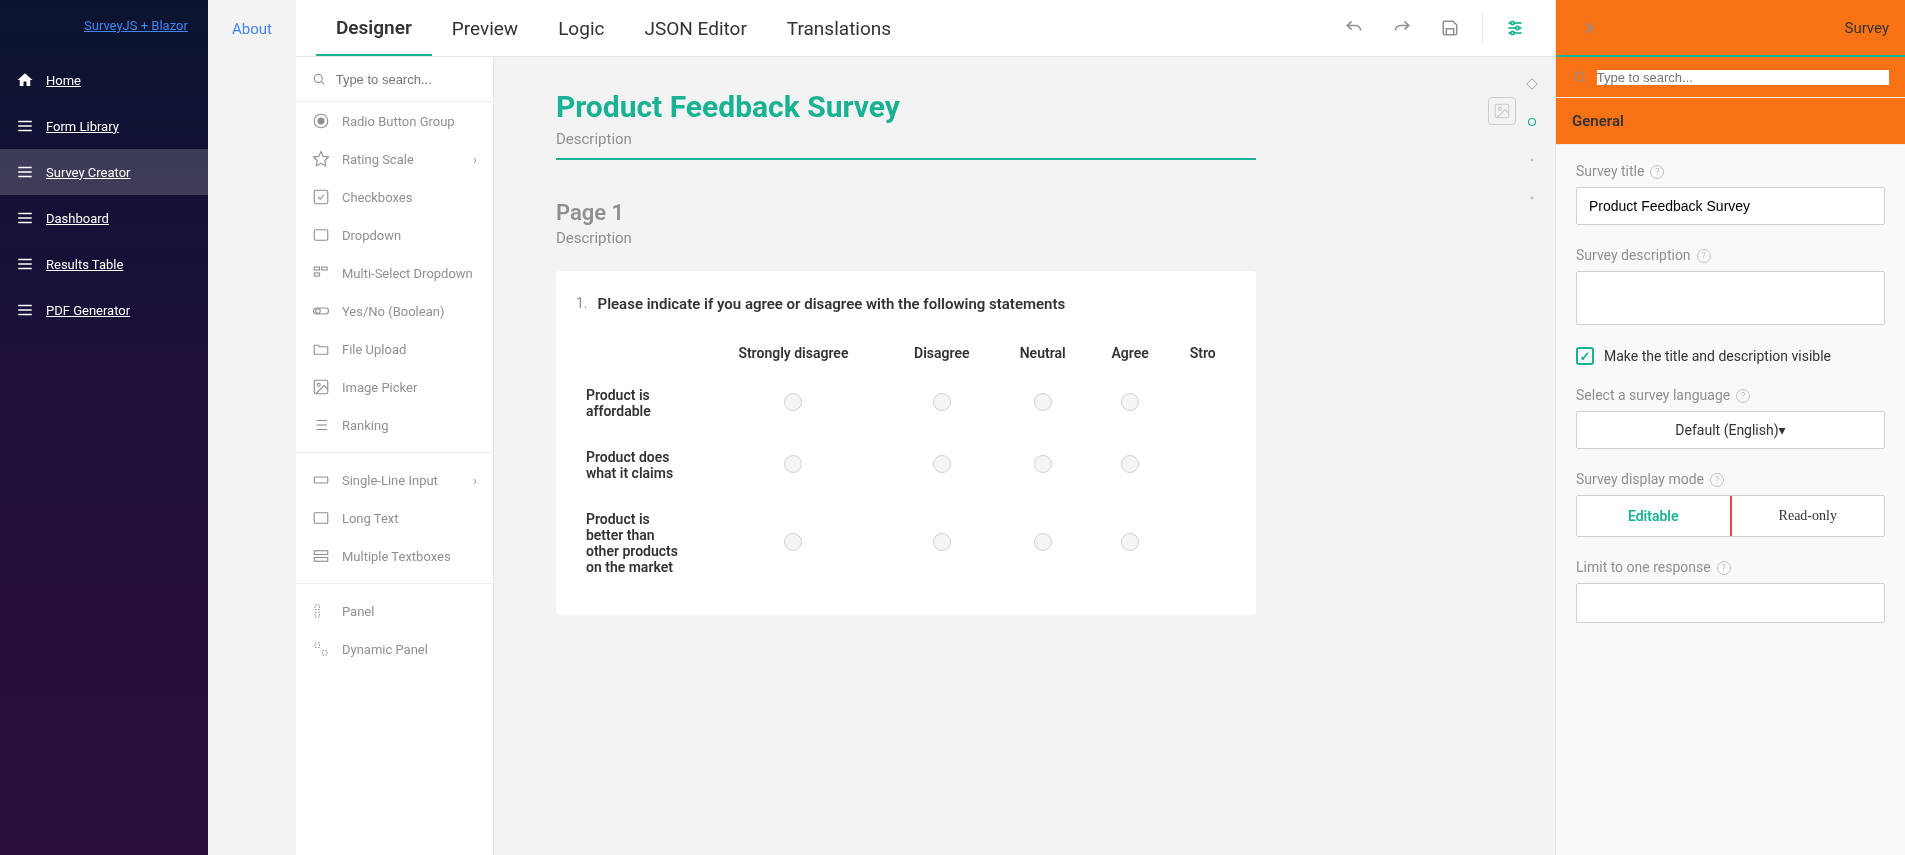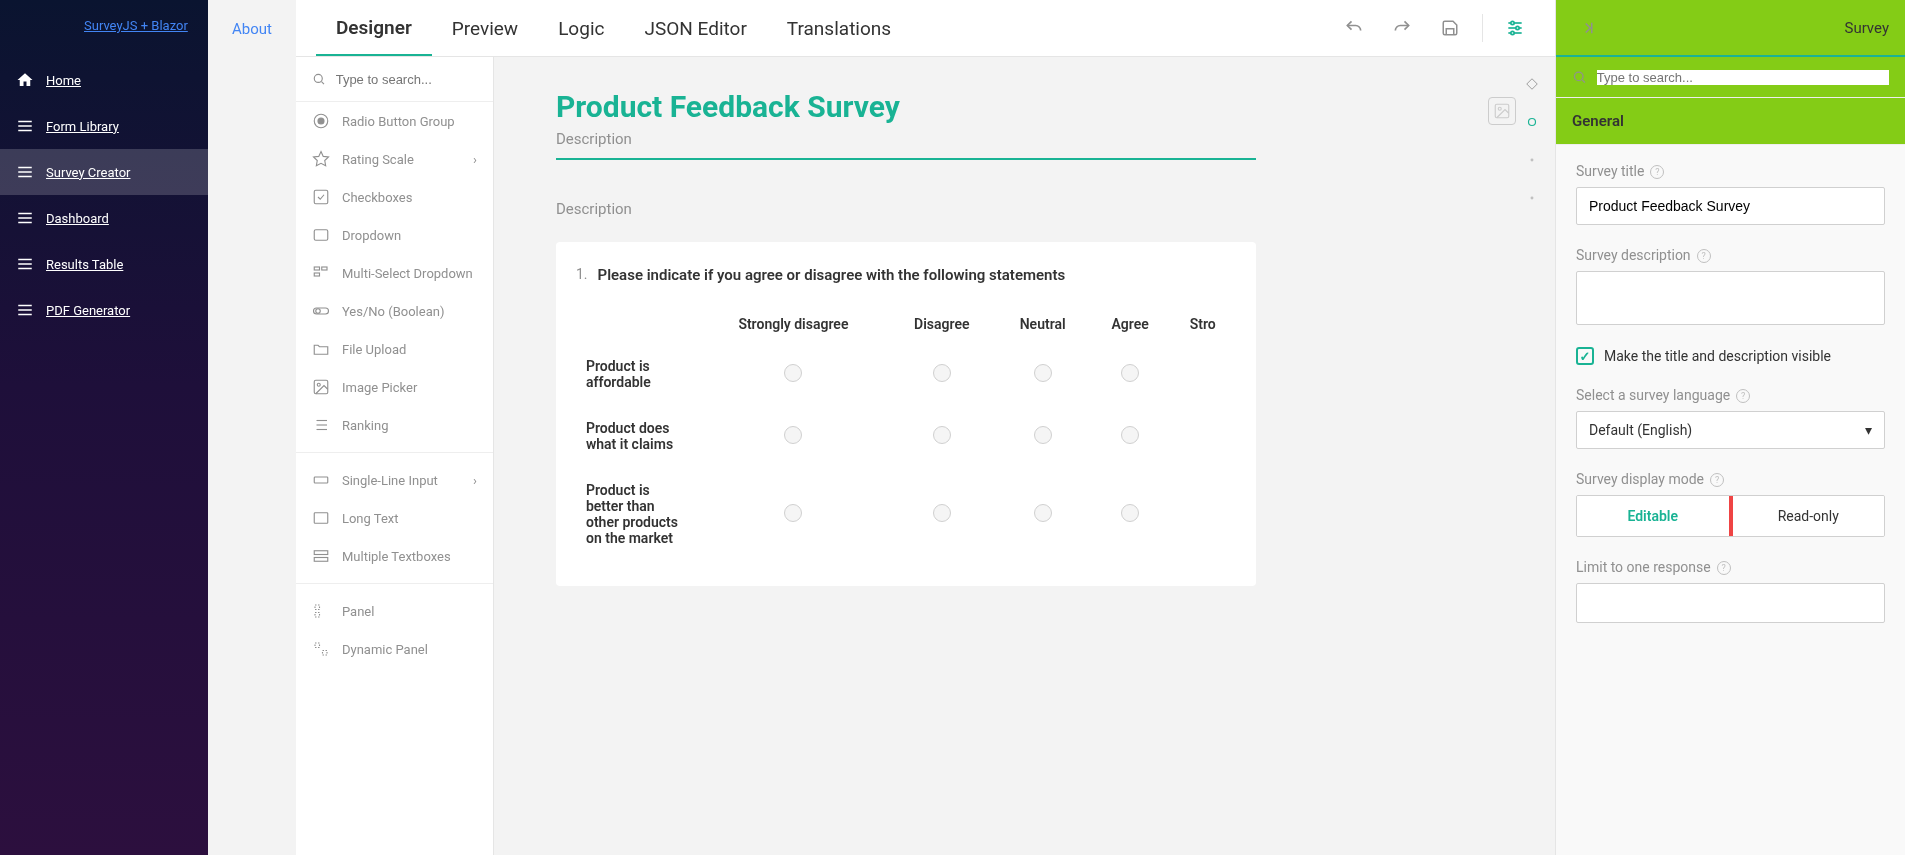--- a/index.html
+++ b/index.html
@@ -59,40 +59,40 @@
 .matrix th.rowh { text-align: left; width: 120px; }
 .matrix td { padding: 14px 8px; text-align: center; }
 .matrix td.rowh { text-align: left; font-weight: 600; font-size: 14px; }
 .radio-dot { width: 18px; height: 18px; border-radius: 50%; border: 1px solid #d0d0d0; display: inline-block; background: #f5f5f5; }
 
 
 .canvas-dots { position: absolute; right: 16px; top: 20px; display: flex; flex-direction: column; gap: 24px; align-items: center; }
 .canvas-dots .dot { width: 14px; height: 14px; }
 
 
-.props { width: 350px; border-left: 1px solid #e5e5e5; background: #84cc16; display: flex; flex-direction: column; overflow: hidden; }
+.props { width: 350px; border-left: 1px solid #e5e5e5; background: #f97316; display: flex; flex-direction: column; overflow: hidden; }
 .props-header { display: flex; align-items: center; height: 57px; border-bottom: 2px solid #19b394; padding: 0 16px; }
 .props-header .collapse-btn { width: 32px; height: 32px; display: flex; align-items: center; justify-content: center; cursor: pointer; color: #909090; }
 .props-header .title { margin-left: auto; font-size: 15px; color: #333; }
 .props-search { display: flex; align-items: center; gap: 10px; padding: 12px 16px; color: #909090; border-bottom: 1px solid #eee; }
 .props-search input { border: none; outline: none; font-size: 13px; width: 100%; }
 .props-section-title { padding: 14px 16px; font-weight: 600; font-size: 15px; border-bottom: 1px solid #eee; }
 .props-body { padding: 18px 20px; overflow-y: auto; background: #f9f9f9; flex: 1; }
 .field-label { color: #909090; font-size: 14px; margin-bottom: 8px; display: flex; align-items: flex-end; gap: 6px; }
 .help-icon { width: 14px; height: 14px; border: 1px solid #c0c0c0; border-radius: 50%; display: inline-flex; align-items: center; justify-content: center; font-size: 9px; color: #c0c0c0; }
 .text-input { width: 100%; border: 1px solid #d0d0d0; padding: 10px 12px; font-size: 14px; background: #fff; border-radius: 2px; }
 .text-area { width: 100%; border: 1px solid #d0d0d0; padding: 10px 12px; font-size: 14px; background: #fff; min-height: 54px; border-radius: 2px; }
 .field-group { margin-bottom: 22px; }
 .checkbox-row { display: flex; align-items: center; gap: 10px; margin: 6px 0 22px; }
 .checkbox-box { width: 18px; height: 18px; border: 2px solid #19b394; border-radius: 3px; display: flex; align-items: center; justify-content: center; color: #19b394; font-weight: bold; font-size: 13px; }
-.select-box { width: 100%; border: 1px solid #d0d0d0; padding: 10px 12px; font-size: 14px; background: #fff; display: flex; justify-content: space-between; align-items: center; border-radius: 2px; cursor: pointer; }
+.select-box { width: 100%; border: 1px solid #d0d0d0; padding: 10px 12px; font-size: 14px; background: #fff; display: flex; justify-content: center; align-items: center; border-radius: 2px; cursor: pointer; }
 .toggle-group { display: flex; border: 1px solid #d0d0d0; border-radius: 2px; overflow: hidden; }
 .toggle-btn { flex: 1; text-align: center; padding: 12px 0; font-size: 14px; cursor: pointer; background: #fff; }
 .toggle-btn.active { color: #19b394; font-weight: 600; }
-.toggle-btn + .toggle-btn { border-left: 4px solid #ef4444; }
+.toggle-btn + .toggle-btn { border-left: 2px solid #ef4444; font-family: Liberation Serif, serif; }
 
 .col-main { flex: 1; display: flex; flex-direction: column; min-width: 0; }
 
 </style>
 </head>
 <body>
 
 <div class="root">
 
   <div class="sidebar">
@@ -324,20 +324,21 @@
                 <div class="survey-title">Product Feedback Survey</div>
                 <div class="survey-desc">Description</div>
                 <div class="img-placeholder">
                   <svg width="18" height="18" viewBox="0 0 24 24" fill="none" stroke="currentColor" stroke-width="1.5">
                       <rect x="3" y="3" width="18" height="18" rx="2"></rect>
                       <circle cx="9" cy="9" r="2"></circle>
                       <path d="M21 15l-5-5L5 21"></path>
                     </svg>
                 </div>
               </div>
+              <div class="page-title">Page 1</div>
               <div class="page-desc">Description</div>
 
               <div class="question-card">
                 <div class="q-row">
                   <span class="q-num">1.</span>
                   <span class="q-text">Please indicate if you agree or disagree with the following statements</span>
                 </div>
                 <table class="matrix">
                   <thead>
                     <tr>

